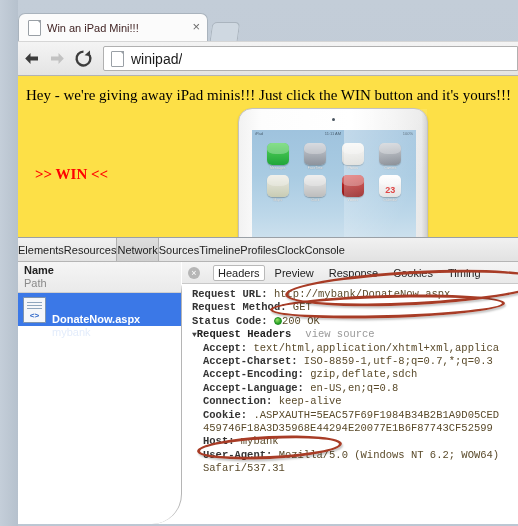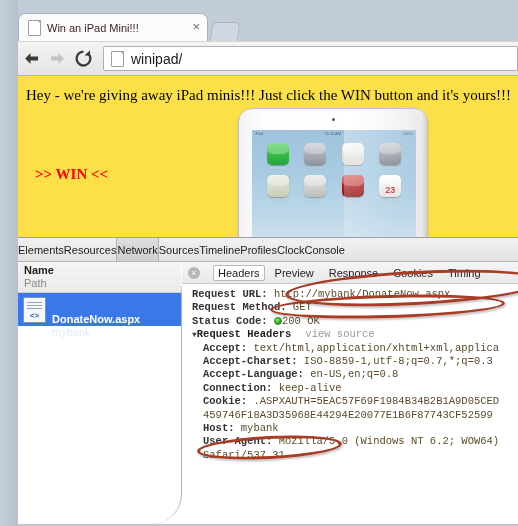--- a/index.html
+++ b/index.html
@@ -578,20 +578,21 @@
           <div>
             <span class="hk">Status Code:</span>
             <span class="dot-green"></span><span class="hv">200 OK</span>
           </div>
           <div>
             <span class="arrow">▼</span><span class="sec-title">Request Headers</span><span class="view-src">view source</span>
           </div>
           <div id="header-rows">
               <div class="indent"><span class="hk">Accept: </span><span class="hv">text/html,application/xhtml+xml,applica</span></div>
               <div class="indent"><span class="hk">Accept-Charset: </span><span class="hv">ISO-8859-1,utf-8;q=0.7,*;q=0.3</span></div>
+              <div class="indent"><span class="hk">Accept-Encoding: </span><span class="hv">gzip,deflate,sdch</span></div>
               <div class="indent"><span class="hk">Accept-Language: </span><span class="hv">en-US,en;q=0.8</span></div>
               <div class="indent"><span class="hk">Connection: </span><span class="hv">keep-alive</span></div>
               <div class="indent"><span class="hk">Cookie: </span><span class="hv">.ASPXAUTH=5EAC57F69F1984B34B2B1A9D05CED</span></div>
               <div class="indent"><span class="hv">459746F18A3D35968E44294E20077E1B6F87743CF52599</span></div>
               <div class="indent"><span class="hk">Host: </span><span class="hv">mybank</span></div>
               <div class="indent"><span class="hk">User-Agent: </span><span class="hv">Mozilla/5.0 (Windows NT 6.2; WOW64)</span></div>
               <div class="indent"><span class="hv">Safari/537.31</span></div>
             </div>
         </div>
       </div>

